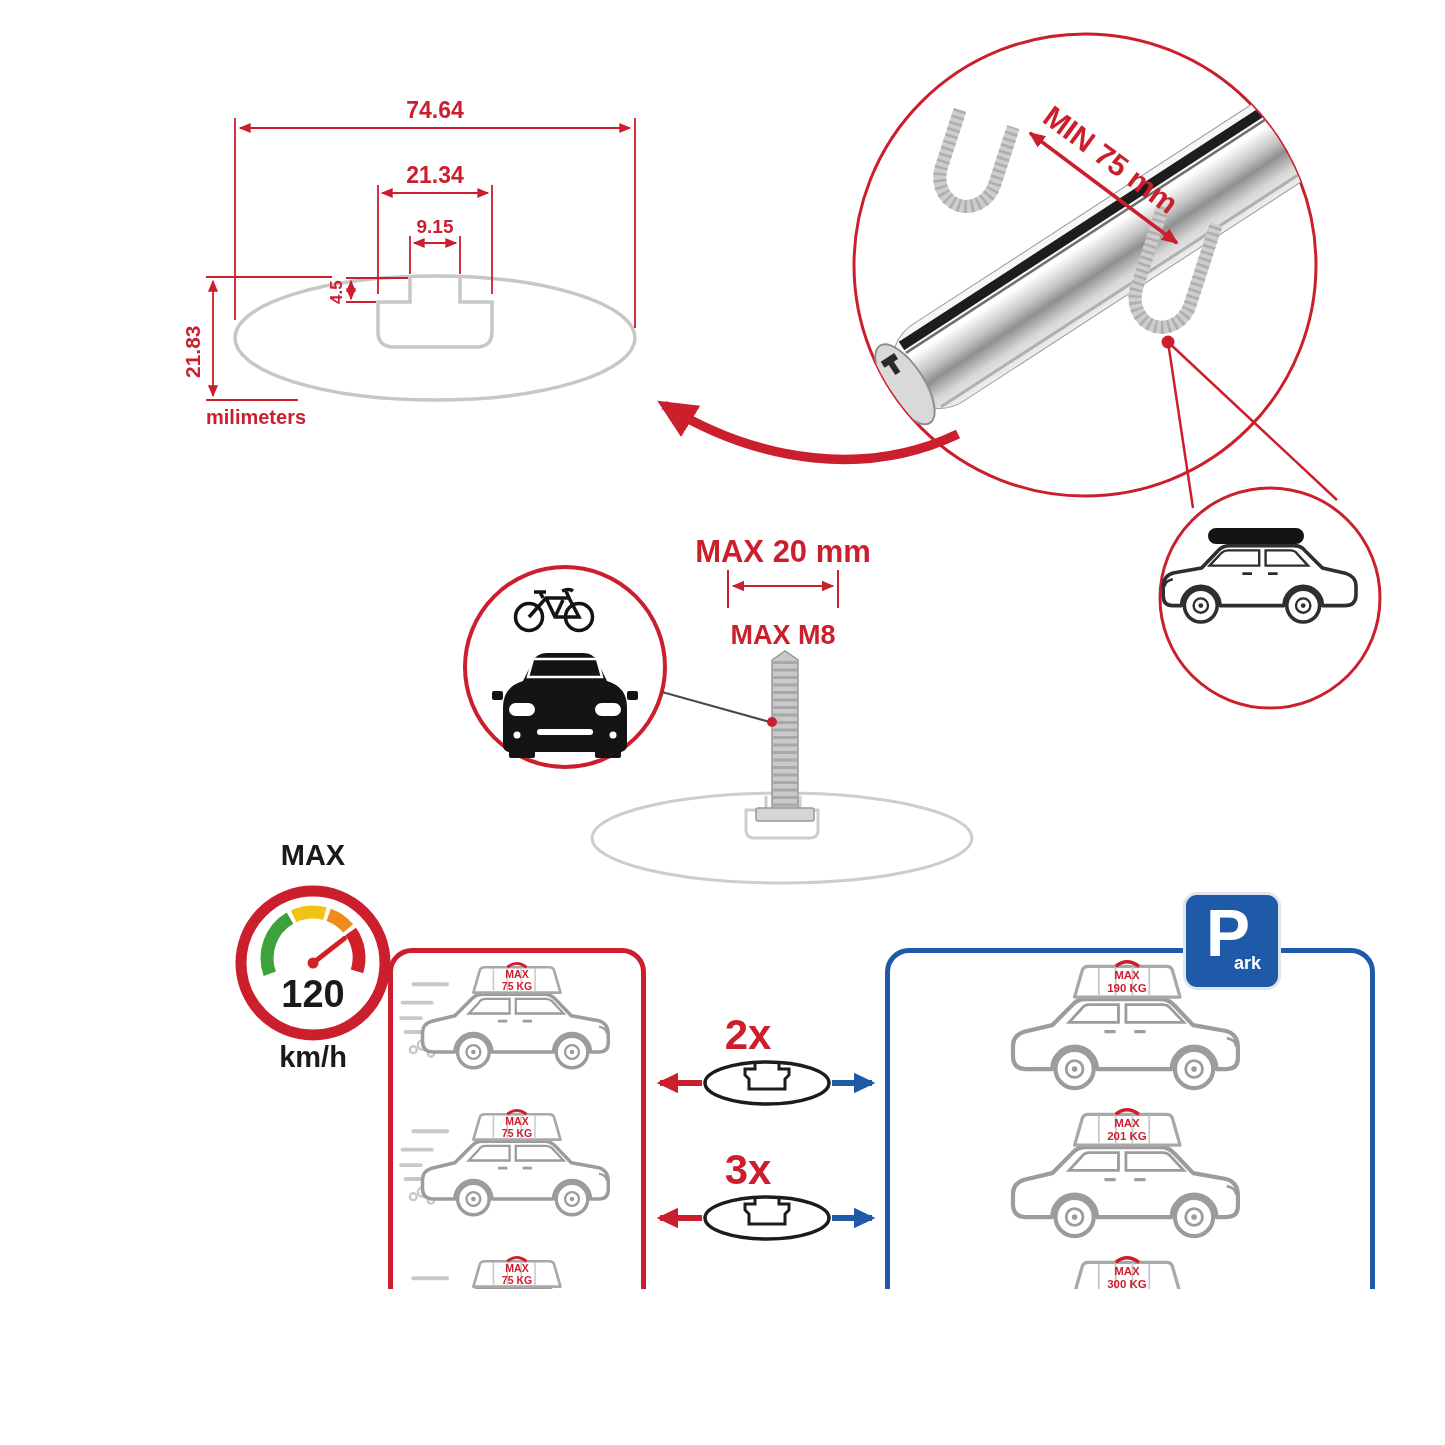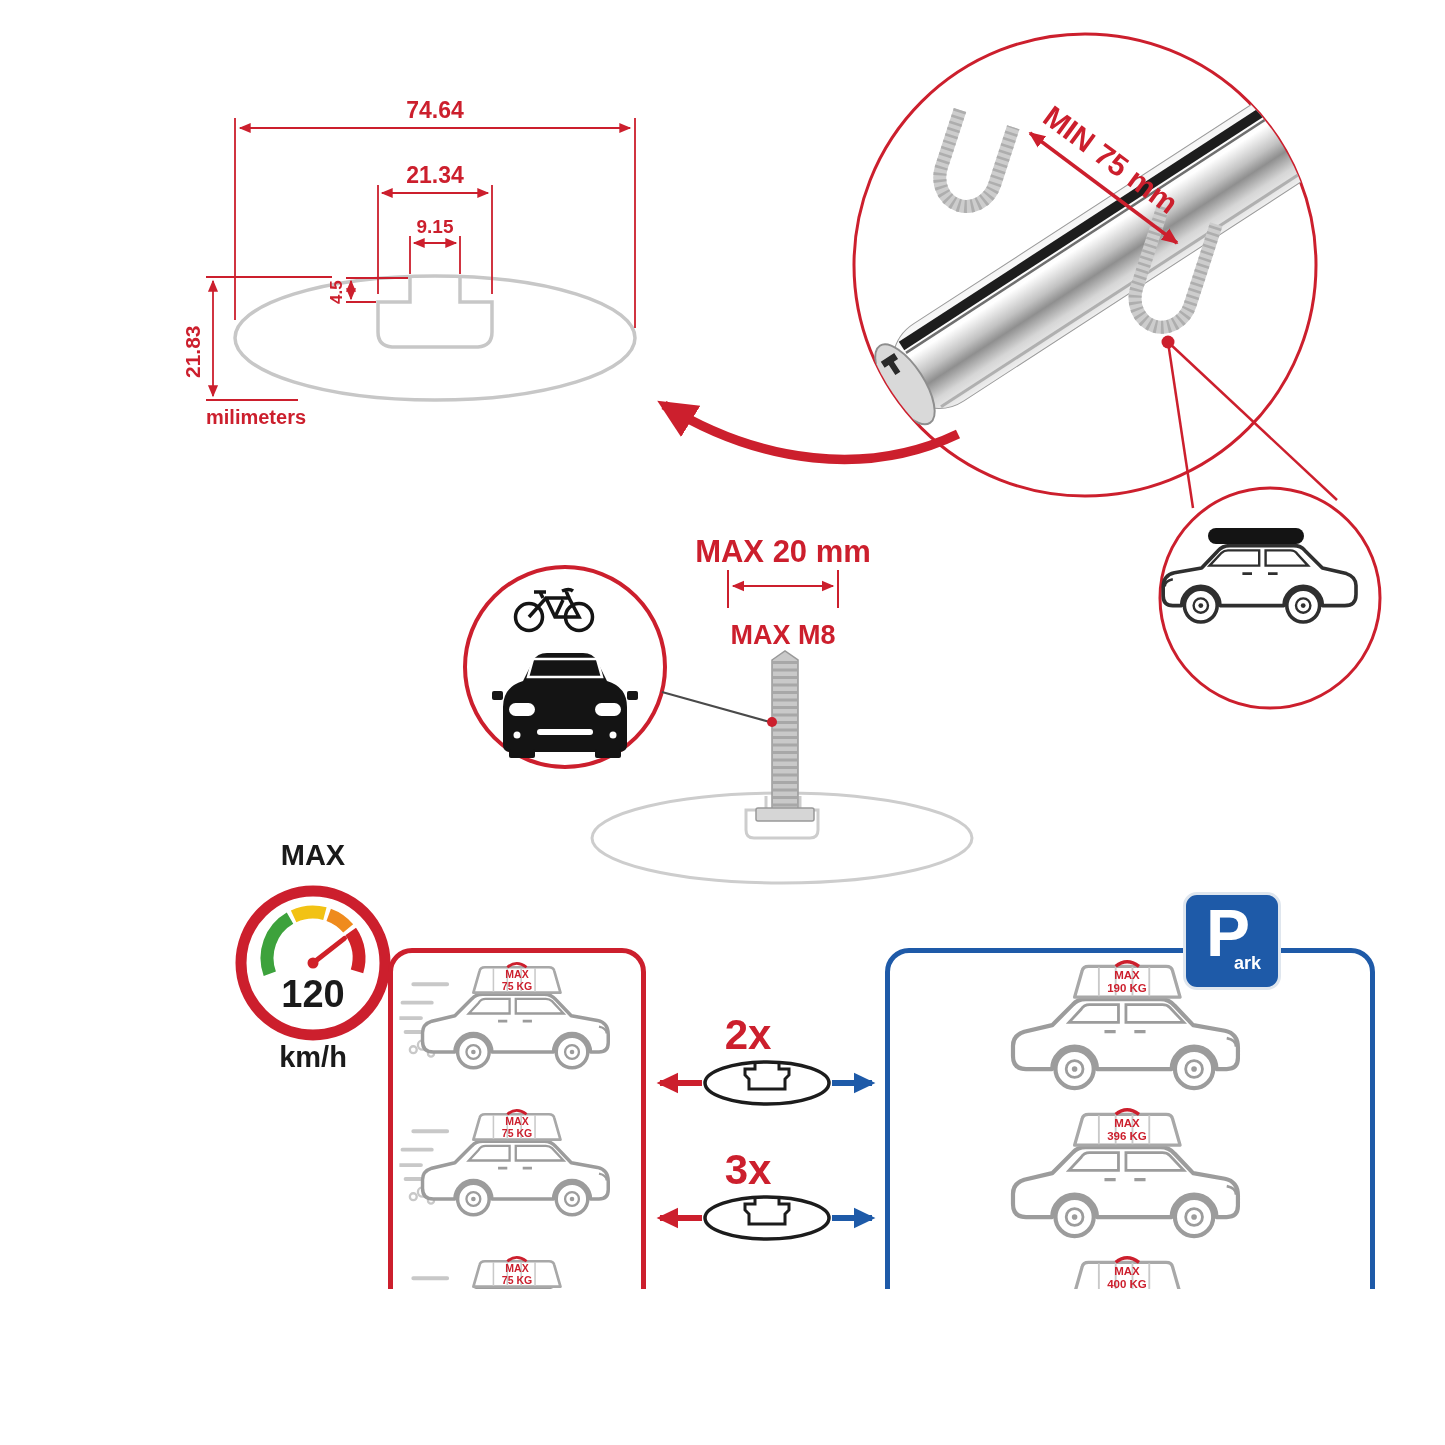--- a/index.html
+++ b/index.html
@@ -289,31 +289,31 @@
       <span>190 KG</span>
     </div>
     <svg class="car" style="left:95px;top:150px" width="280" height="159" viewBox="0 0 300 170">
       <g color="#9c9c9c">
           <use href="#sym-suv-body" width="300" height="170"></use>
         </g>
       <use href="#sym-bag" width="300" height="170"></use>
     </svg>
     <div class="bag-label" style="left:189px;top:164px;width:96px;font-size:11.5px">
       <span>MAX</span>
-      <span>396 KG</span>
+      <span>201 KG</span>
     </div>
     <svg class="car" style="left:95px;top:298px" width="280" height="159" viewBox="0 0 300 170">
       <g color="#9c9c9c">
           <use href="#sym-suv-body" width="300" height="170"></use>
         </g>
       <use href="#sym-bag" width="300" height="170"></use>
     </svg>
     <div class="bag-label" style="left:189px;top:312px;width:96px;font-size:11.5px">
       <span>MAX</span>
-      <span>400 KG</span>
+      <span>300 KG</span>
     </div>
   </div>
 
   <div class="park-sign">
     <span class="p">P</span>
     <span class="ark">ark</span>
   </div>
 
   <svg class="abs" style="left:0;top:0;z-index:7;pointer-events:none" width="1445" height="1445" viewBox="0 0 1445 1445">
     <defs>

